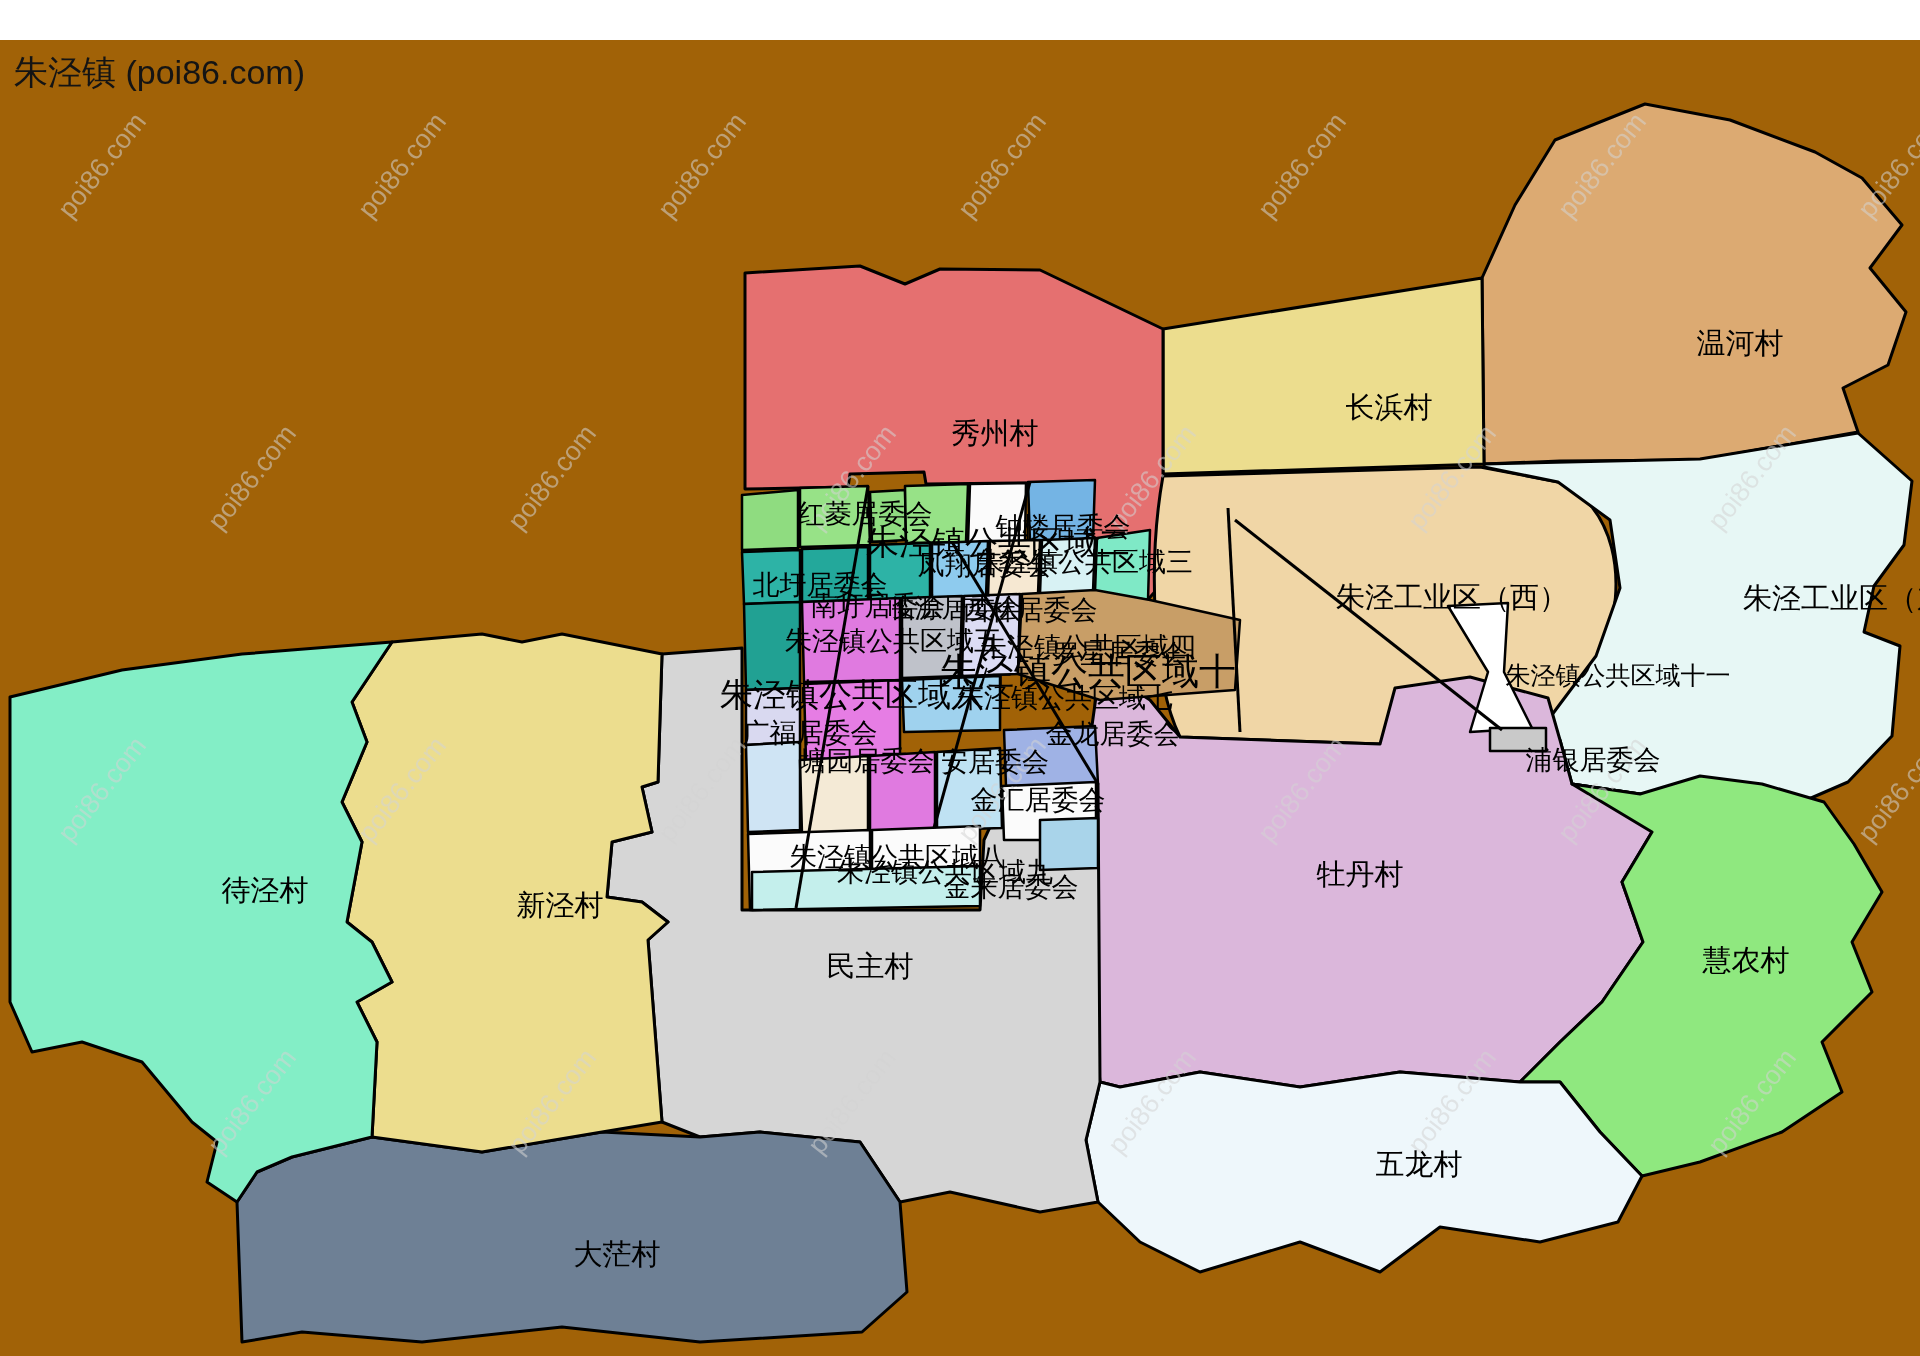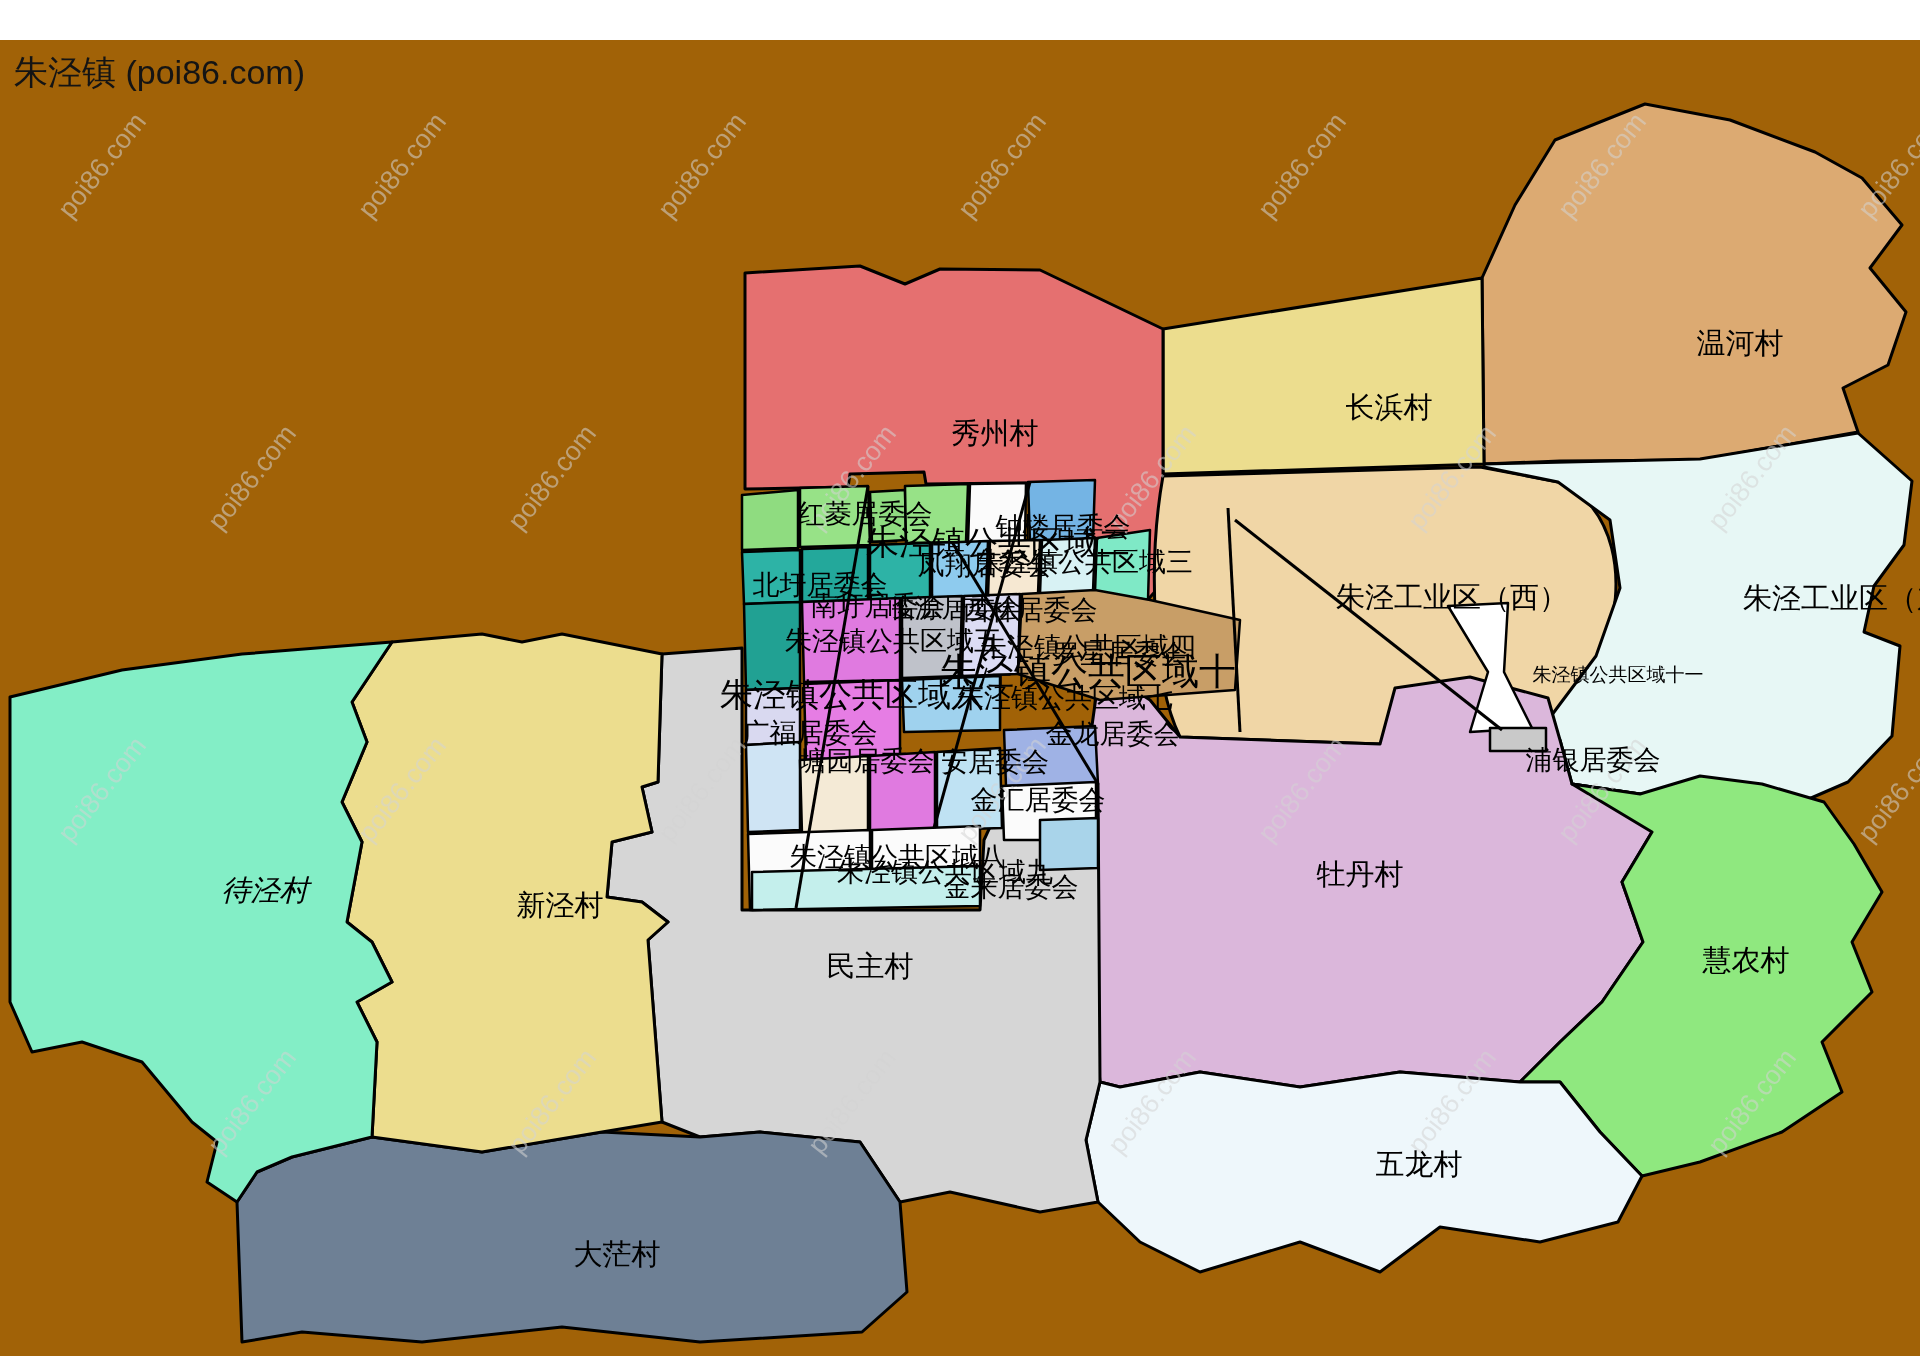--- a/index.html
+++ b/index.html
@@ -109,39 +109,39 @@
     <line class="road" x1="1030" y1="442" x2="934" y2="788"></line>
     <line class="road" x1="952" y1="502" x2="1098" y2="744"></line>
     <line class="road" x1="1228" y1="468" x2="1240" y2="692"></line>
     <line class="road" x1="1235" y1="480" x2="1502" y2="690"></line>
   </svg>
 
   <div id="labels-layer">
       <div class="map-label" style="left: 995px; top: 393px; font-size: 29px;">秀州村</div>
       <div class="map-label" style="left: 1389px; top: 367px; font-size: 29px;">长浜村</div>
       <div class="map-label" style="left: 1740px; top: 303px; font-size: 29px;">温河村</div>
-      <div class="map-label" style="left: 265px; top: 850px; font-size: 29px; font-style: italic;">待泾村</div>
+      <div class="map-label" style="left: 265px; top: 850px; font-size: 29px;">待泾村</div>
       <div class="map-label" style="left: 560px; top: 865px; font-size: 29px;">新泾村</div>
       <div class="map-label" style="left: 617px; top: 1214px; font-size: 29px;">大茫村</div>
       <div class="map-label" style="left: 870px; top: 926px; font-size: 29px;">民主村</div>
       <div class="map-label" style="left: 1360px; top: 834px; font-size: 29px;">牡丹村</div>
       <div class="map-label" style="left: 1419px; top: 1124px; font-size: 29px;">五龙村</div>
       <div class="map-label" style="left: 1746px; top: 920px; font-size: 29px;">慧农村</div>
       <div class="map-label" style="left: 1452px; top: 557px; font-size: 29px;">朱泾工业区（西）</div>
       <div class="map-label left-anchor" style="left: 1743px; top: 558px; font-size: 29px;">朱泾工业区（东）</div>
       <div class="map-label" style="left: 998px; top: 503px; font-size: 33px;">朱泾镇公共区域二</div>
       <div class="map-label" style="left: 1085px; top: 522px; font-size: 27px;">朱泾镇公共区域三</div>
       <div class="map-label" style="left: 1088px; top: 607px; font-size: 27px;">朱泾镇公共区域四</div>
       <div class="map-label" style="left: 893px; top: 601px; font-size: 27px;">朱泾镇公共区域五</div>
       <div class="map-label" style="left: 852px; top: 655px; font-size: 33px;">朱泾镇公共区域六</div>
       <div class="map-label" style="left: 1065px; top: 658px; font-size: 27px; text-align: center;">朱泾镇公共区域七</div>
       <div class="map-label" style="left: 898px; top: 817px; font-size: 27px;">朱泾镇公共区域八</div>
       <div class="map-label" style="left: 945px; top: 832px; font-size: 27px;">朱泾镇公共区域九</div>
       <div class="map-label" style="left: 1088px; top: 632px; font-size: 37px;">朱泾镇公共区域十</div>
-      <div class="map-label" style="left: 1618px; top: 635px; font-size: 19px;">朱泾镇公共区域十一</div>
+      <div class="map-label" style="left: 1618px; top: 635px; font-size: 25px;">朱泾镇公共区域十一</div>
       <div class="map-label" style="left: 865px; top: 474px; font-size: 27px;">红菱居委会</div>
       <div class="map-label" style="left: 1063px; top: 487px; font-size: 27px;">钟楼居委会</div>
       <div class="map-label" style="left: 985px; top: 525px; font-size: 27px;">凤翔居委会</div>
       <div class="map-label" style="left: 820px; top: 545px; font-size: 27px;">北圩居委会</div>
       <div class="map-label" style="left: 878px; top: 566px; font-size: 27px;">南圩居委会</div>
       <div class="map-label" style="left: 955px; top: 568px; font-size: 27px;">临源居委会</div>
       <div class="map-label" style="left: 1030px; top: 570px; font-size: 27px;">西林居委会</div>
       <div class="map-label" style="left: 1120px; top: 614px; font-size: 27px;">罗星居委会</div>
       <div class="map-label" style="left: 810px; top: 693px; font-size: 27px;">广福居委会</div>
       <div class="map-label" style="left: 867px; top: 721px; font-size: 27px;">塘园居委会</div>

